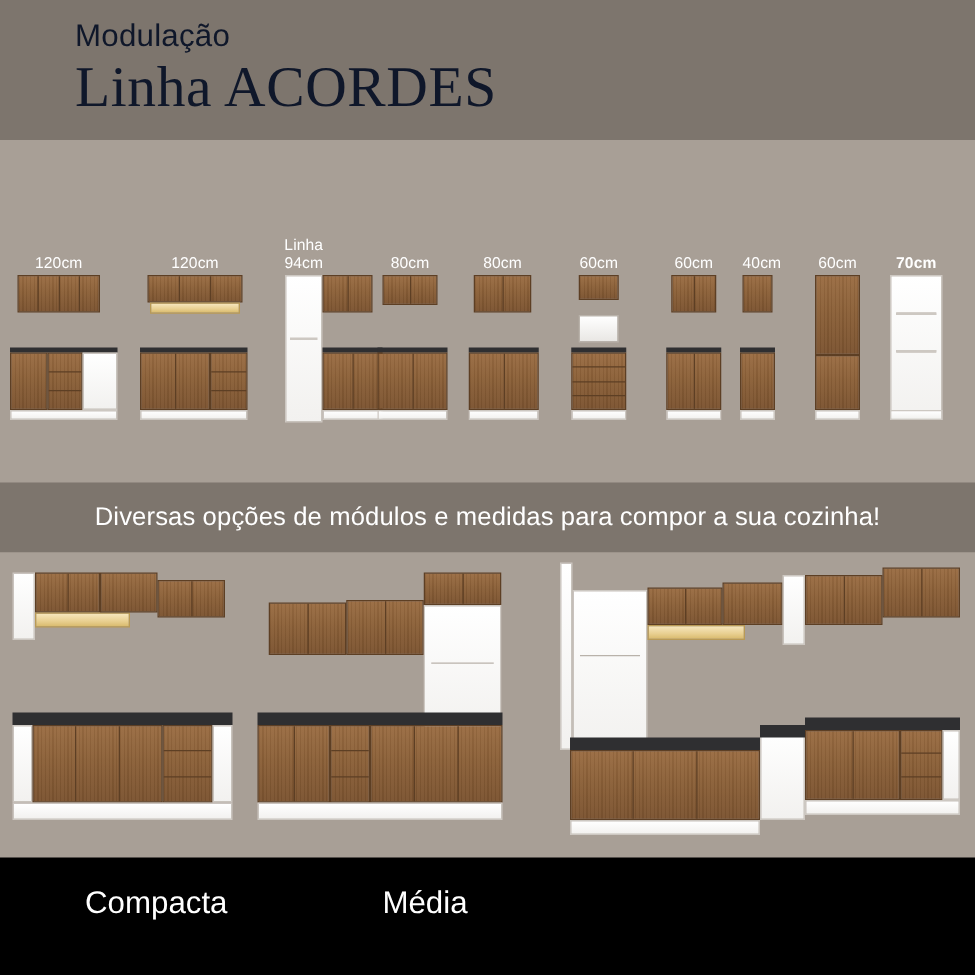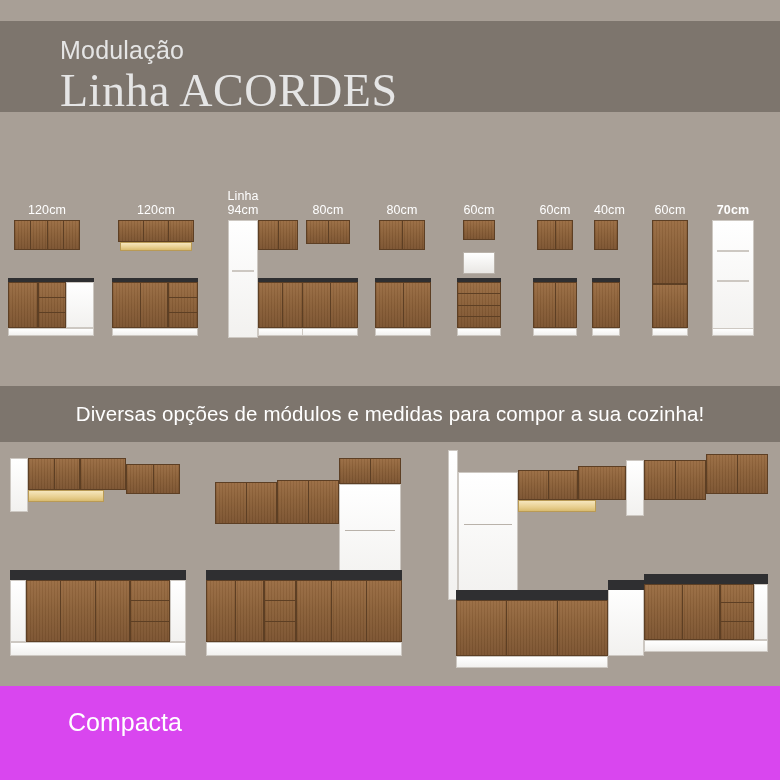--- a/index.html
+++ b/index.html
@@ -11,22 +11,21 @@
     position:relative;
   }
   .page { position:relative; width:780px; height:780px; }
 
   
   .header {
     position:absolute; left:0; top:0; width:780px; height:112px;
     background:#7d756d;
     box-sizing:border-box;
     padding:14px 0 0 60px;
-    color:#e5e5e5;
-    margin-top:21px;
+    color:#0f172a;
   }
   .header .sub {
     font-size:25px; line-height:30px; font-weight:400; letter-spacing:0.2px;
   }
   .header .title {
     font-size:46px; line-height:56px; font-weight:400; letter-spacing:0.5px;
     margin-top:-2px;
     font-family:Liberation Serif, serif;
   }
 
@@ -100,21 +99,21 @@
 
   
   .kitchens {
     position:absolute; left:0; top:442px; width:780px; height:244px;
     background:#a89f96;
   }
 
   
   .footer {
     position:absolute; left:0; top:686px; width:780px; height:94px;
-    background:#d946ef;
+    background:#000000;
   }
   .footer .cap {
     position:absolute; top:22px;
     color:#ffffff; font-size:25px; text-align:center;
   }
   .cap1 { left:0; width:250px; }
   .cap2 { left:240px; width:200px; }
   .cap3 { left:440px; width:290px; }
 </style>
 </head>
@@ -459,15 +458,16 @@
           </div>
       </div>
       <div class="unit white" style="left:306px; top:12px; width:14px; height:56px;"></div>
       <div class="unit white" style="left:196px; top:68px; width:124px; height:12px;"></div>
     </div>
 
   </div>
 
   <div class="footer">
     <div class="cap cap1">Compacta</div>
+    <div class="cap cap2">Média</div>
   </div>
 
 </div>
 
 </body></html>

